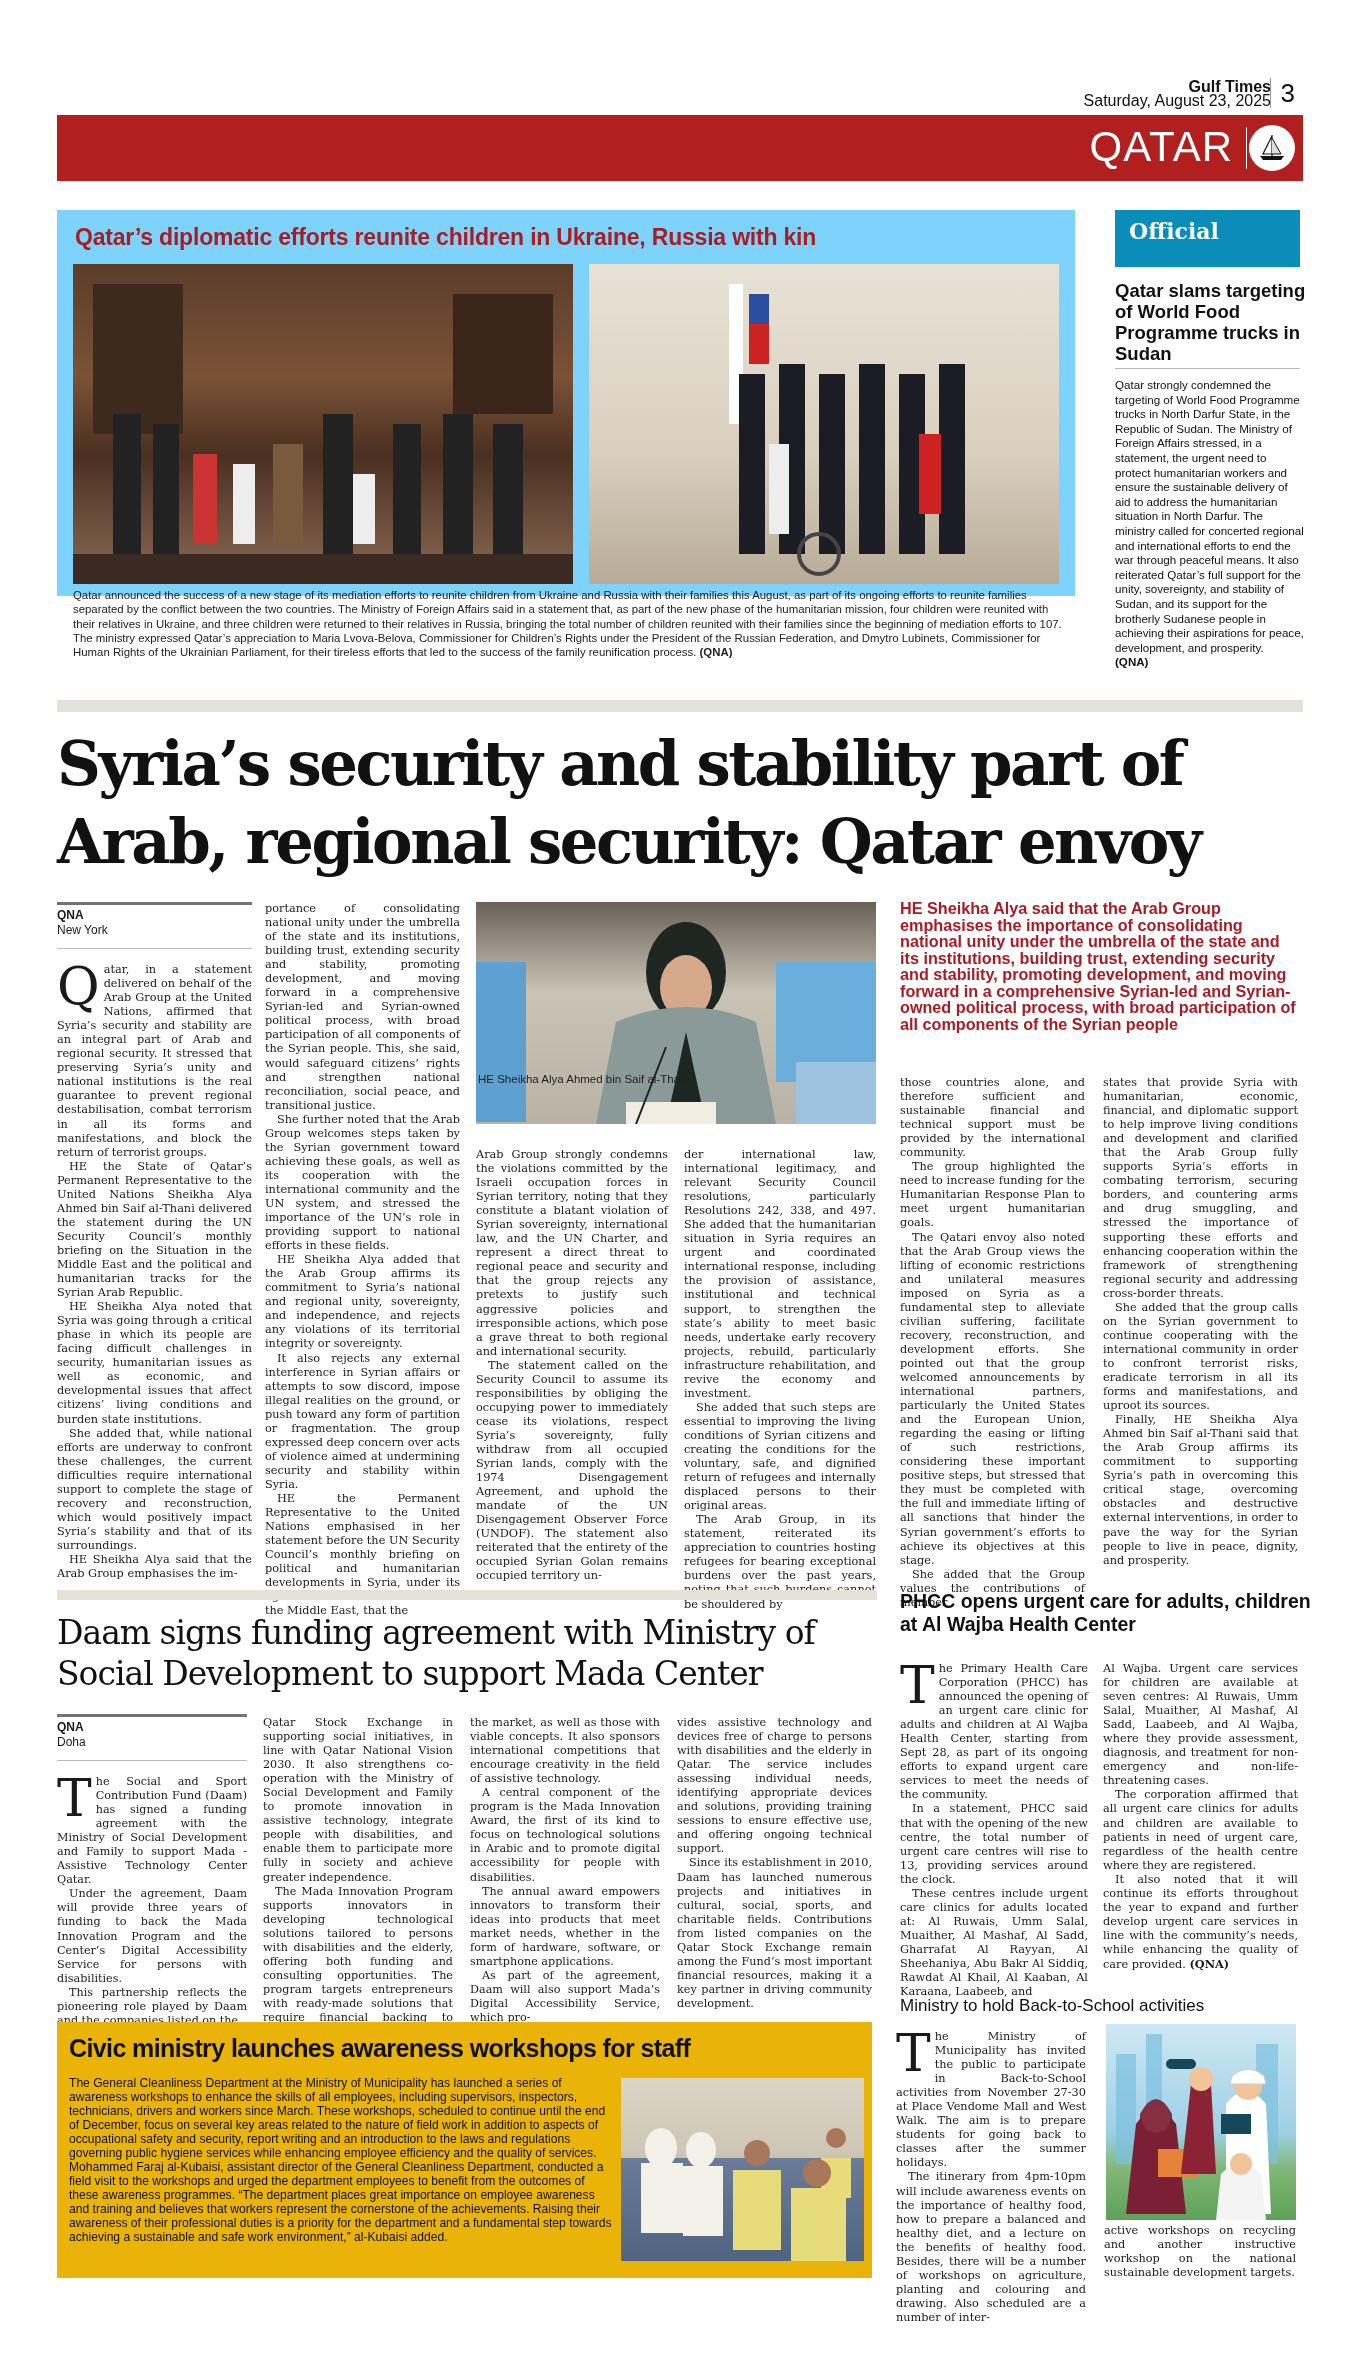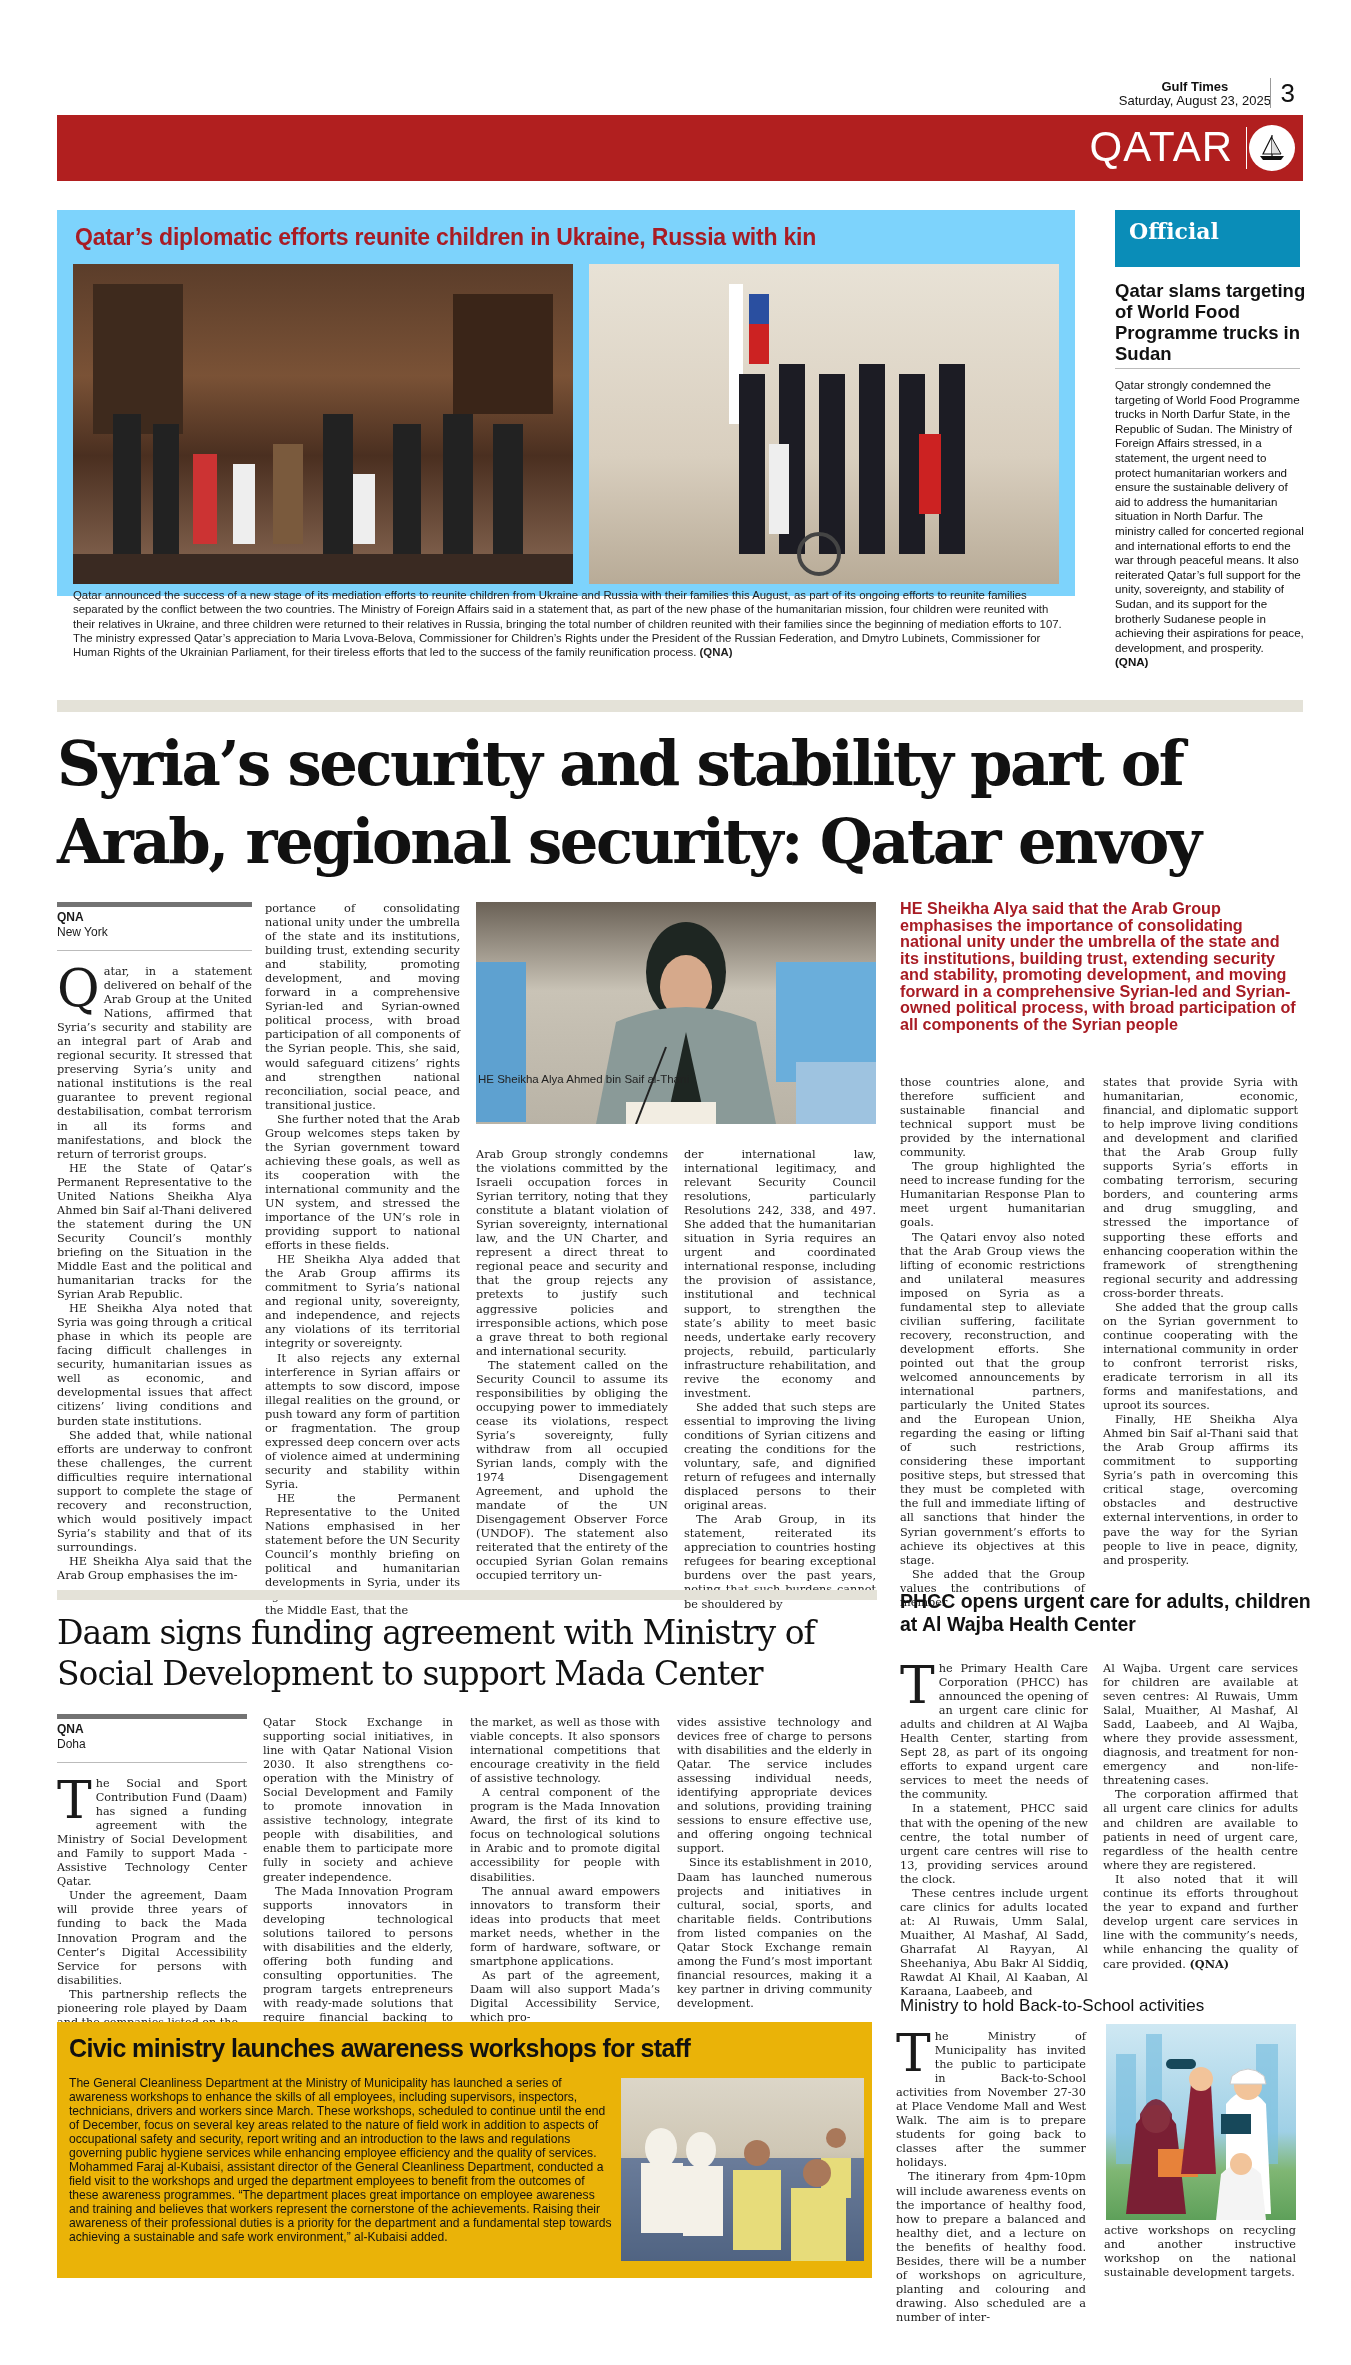--- a/index.html
+++ b/index.html
@@ -1,39 +1,39 @@
 <!DOCTYPE html>
 <html><head>
 <meta charset="utf-8">
 <style>
 *{box-sizing:border-box;margin:0;padding:0}
 body{width:1351px;height:2365px;background:#fff;position:relative;font-family:"DejaVu Serif",serif;color:#111;overflow:hidden}
 .abs{position:absolute}
-.masthead-meta{right:80px;top:80px;text-align:center;font-family:"Liberation Sans",sans-serif;font-size:13px;line-height:14px}
+.masthead-meta{right:80px;top:80px;text-align:right;font-family:"Liberation Sans",sans-serif;font-size:16px;line-height:14px}
 .masthead-meta .pub{font-weight:bold}
 .pagenum{position:absolute;right:56px;top:78px;font-family:"Liberation Sans",sans-serif;font-size:26px;border-left:1px solid #999;padding-left:10px;line-height:30px}
 .redbar{left:57px;top:115px;width:1246px;height:66px;background:#b11f1f}
 .redbar .sec{position:absolute;right:70px;top:8px;color:#fff;font-family:"Liberation Sans",sans-serif;font-size:42px;font-weight:300;letter-spacing:1px}
 .redbar .div{position:absolute;right:56px;top:12px;width:1px;height:42px;background:#fff}
 .redbar .logo{position:absolute;right:8px;top:10px;width:46px;height:46px;border-radius:50%;background:#fff;display:flex;align-items:center;justify-content:center}
 .topbox{left:57px;top:210px;width:1018px;height:386px;background:#7dd3fc}
 .topbox h2{position:absolute;left:18px;top:14px;font-family:"Liberation Sans",sans-serif;font-weight:bold;color:#a81c24;font-size:23px;letter-spacing:-.2px}
 .photo{position:absolute;overflow:hidden}
 .cap{position:absolute;font-family:"Liberation Sans",sans-serif;font-size:11.4px;line-height:14.3px;color:#222}
 .official-tag{left:1115px;top:210px;width:185px;height:57px;background:#0a8db8;color:#fff;font-family:"DejaVu Serif",serif;font-weight:bold;font-size:22px;padding:8px 14px}
 .official-h{left:1115px;top:280px;width:195px;font-family:"Liberation Sans",sans-serif;font-weight:bold;font-size:18.5px;line-height:21px}
 .official-rule{left:1115px;top:368px;width:185px;height:1px;background:#bbb}
 .official-body{left:1115px;top:378px;width:190px;font-family:"Liberation Sans",sans-serif;font-size:11.6px;line-height:14.6px}
 .beige{background:#e4e2d8;height:12px}
 .mainhead{left:57px;top:725px;width:1260px;font-family:"DejaVu Serif",serif;font-weight:bold;font-size:62px;line-height:78px;letter-spacing:-2.5px;transform:scaleX(.98);transform-origin:left}
 .col{position:absolute;font-family:"DejaVu Serif",serif;font-size:11.3px;line-height:14.05px;text-align:justify;hyphens:auto;color:#1a1a1a}
 .col p{text-indent:12px}
 .col p.first{text-indent:0}
 .drop{float:left;font-size:52px;line-height:42px;margin:2px 4px 0 0;font-family:"DejaVu Serif",serif}
-.byline{font-family:"Liberation Sans",sans-serif;font-size:12px;line-height:15px;border-top:5px solid #737373;border-bottom:1px solid #bbb;padding:3px 0 10px}
+.byline{font-family:"Liberation Sans",sans-serif;font-size:12px;line-height:15px;border-top:3px solid #737373;border-bottom:1px solid #bbb;padding:3px 0 10px}
 .byline b{display:block}
 .pull{left:900px;top:900px;width:400px;font-family:"Liberation Sans",sans-serif;font-weight:bold;color:#a81c24;font-size:16.2px;line-height:16.5px}
 .daamhead{left:57px;top:1612px;width:820px;font-family:"DejaVu Serif",serif;font-size:33px;line-height:41px;letter-spacing:-1px}
 .phcchead{left:900px;top:1590px;width:420px;font-family:"Liberation Sans",sans-serif;font-weight:bold;font-size:19.5px;line-height:23px}
 .civic{left:57px;top:2022px;width:815px;height:256px;background:#eab308}
 .civic h2{position:absolute;left:12px;top:12px;font-family:"Liberation Sans",sans-serif;font-weight:bold;font-size:25px;letter-spacing:-.6px}
 .civic .txt{position:absolute;left:12px;top:54px;width:545px;font-family:"Liberation Sans",sans-serif;font-size:12.1px;line-height:14px}
 .schoolhead{left:900px;top:1996px;font-family:"Liberation Sans",sans-serif;font-weight:normal;font-size:17px}
 </style>
 </head>

